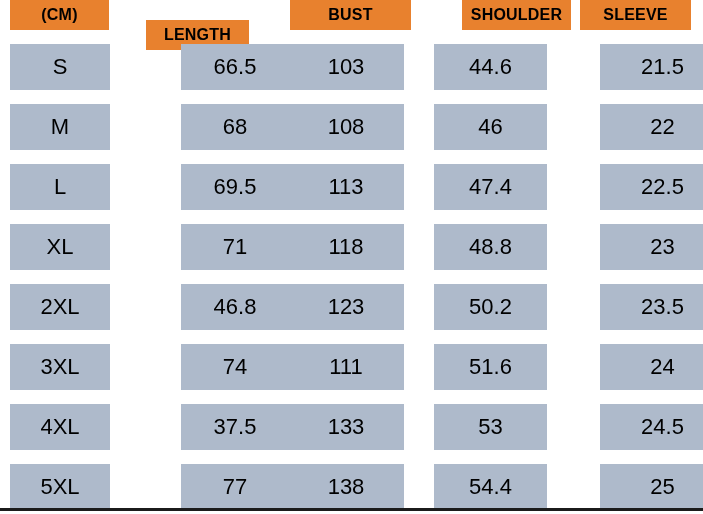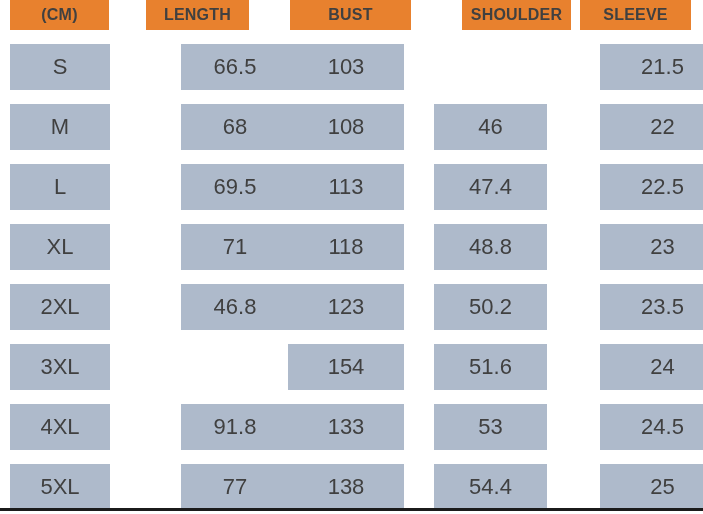--- a/index.html
+++ b/index.html
@@ -37,34 +37,34 @@
   .header-row {
     top: 0px;
     height: 30px;
   }
   .cell {
     position: absolute;
     display: flex;
     align-items: center;
     justify-content: center;
     box-sizing: border-box;
-    color: #404040;
+    color: #000000;
     text-align: center;
     line-height: 1;
     white-space: nowrap;
   }
   .header-cell {
     background: #E8812E;
     height: 30px;
     font-size: 16px;
     font-weight: 700;
     letter-spacing: 0.2px;
   }
   .header-cell.hc-size   { left: 10px;  width: 99px;  }
-  .header-cell.hc-len    { left: 146px; width: 103px; }
+  .header-cell.hc-len    { left: 146px; width: 103px; margin-top: 20px; }
   .header-cell.hc-bust   { left: 290px; width: 121px; }
   .header-cell.hc-shd    { left: 437px; width: 109px; margin-left: 25px; }
   .header-cell.hc-slv    { left: 580px; width: 111px; }
 
   .data-cell {
     background: #AEBACB;
     height: 46px;
     font-size: 22px;
     font-weight: 400;
   }
@@ -91,20 +91,21 @@
     <div class="cell header-cell hc-len">LENGTH</div>
     <div class="cell header-cell hc-bust">BUST</div>
     <div class="cell header-cell hc-shd">SHOULDER</div>
     <div class="cell header-cell hc-slv">SLEEVE</div>
   </div>
 
   <div class="data-row" style="top:44px">
     <div class="cell data-cell dc-size">S</div>
     <div class="cell data-cell dc-len">66.5</div>
     <div class="cell data-cell dc-bust">103</div>
+    <div class="cell data-cell dc-shd">44.6</div>
     <div class="cell data-cell dc-slv">21.5</div>
   </div>
 
   <div class="data-row" style="top:104px">
     <div class="cell data-cell dc-size">M</div>
     <div class="cell data-cell dc-len">68</div>
     <div class="cell data-cell dc-bust">108</div>
     <div class="cell data-cell dc-shd">46</div>
     <div class="cell data-cell dc-slv">22</div>
   </div>
@@ -128,28 +129,29 @@
   <div class="data-row" style="top:284px">
     <div class="cell data-cell dc-size">2XL</div>
     <div class="cell data-cell dc-len">46.8</div>
     <div class="cell data-cell dc-bust">123</div>
     <div class="cell data-cell dc-shd">50.2</div>
     <div class="cell data-cell dc-slv">23.5</div>
   </div>
 
   <div class="data-row" style="top:344px">
     <div class="cell data-cell dc-size">3XL</div>
-    <div class="cell data-cell dc-bust">154</div>
+    <div class="cell data-cell dc-len">74</div>
+    <div class="cell data-cell dc-bust">111</div>
     <div class="cell data-cell dc-shd">51.6</div>
     <div class="cell data-cell dc-slv">24</div>
   </div>
 
   <div class="data-row" style="top:404px">
     <div class="cell data-cell dc-size">4XL</div>
-    <div class="cell data-cell dc-len">91.8</div>
+    <div class="cell data-cell dc-len">37.5</div>
     <div class="cell data-cell dc-bust">133</div>
     <div class="cell data-cell dc-shd">53</div>
     <div class="cell data-cell dc-slv">24.5</div>
   </div>
 
   <div class="data-row" style="top:464px">
     <div class="cell data-cell dc-size">5XL</div>
     <div class="cell data-cell dc-len">77</div>
     <div class="cell data-cell dc-bust">138</div>
     <div class="cell data-cell dc-shd">54.4</div>

